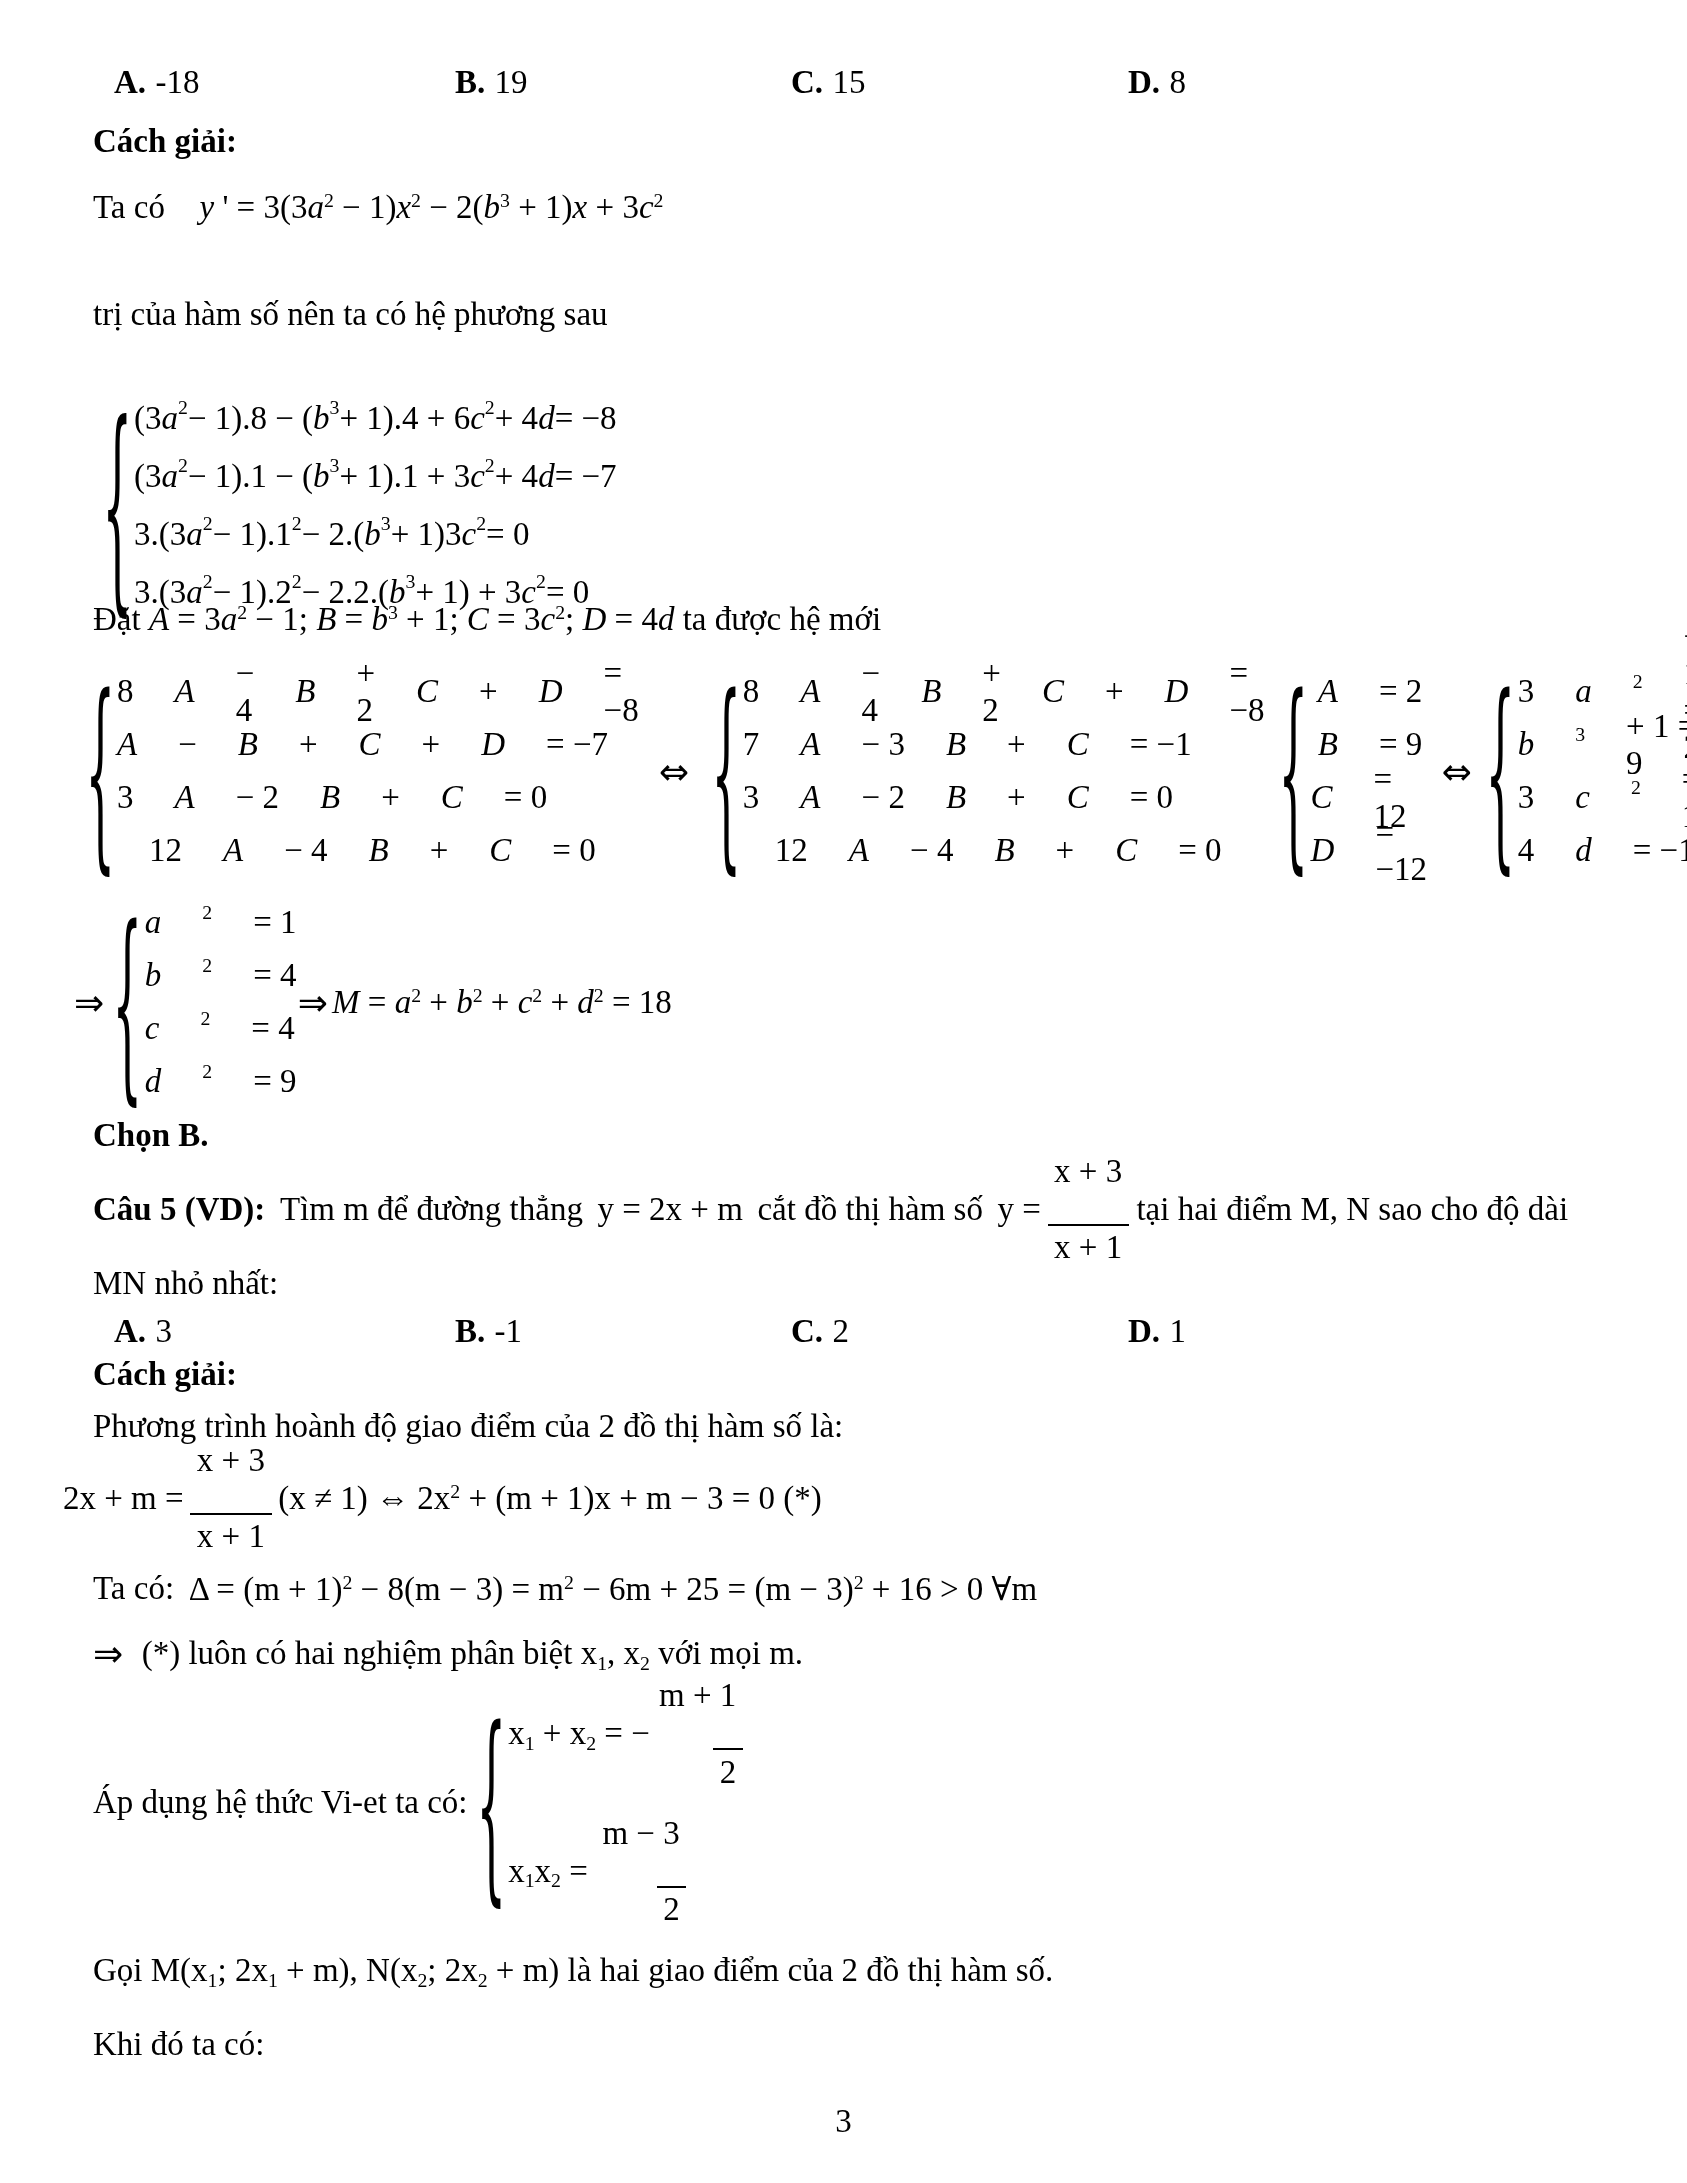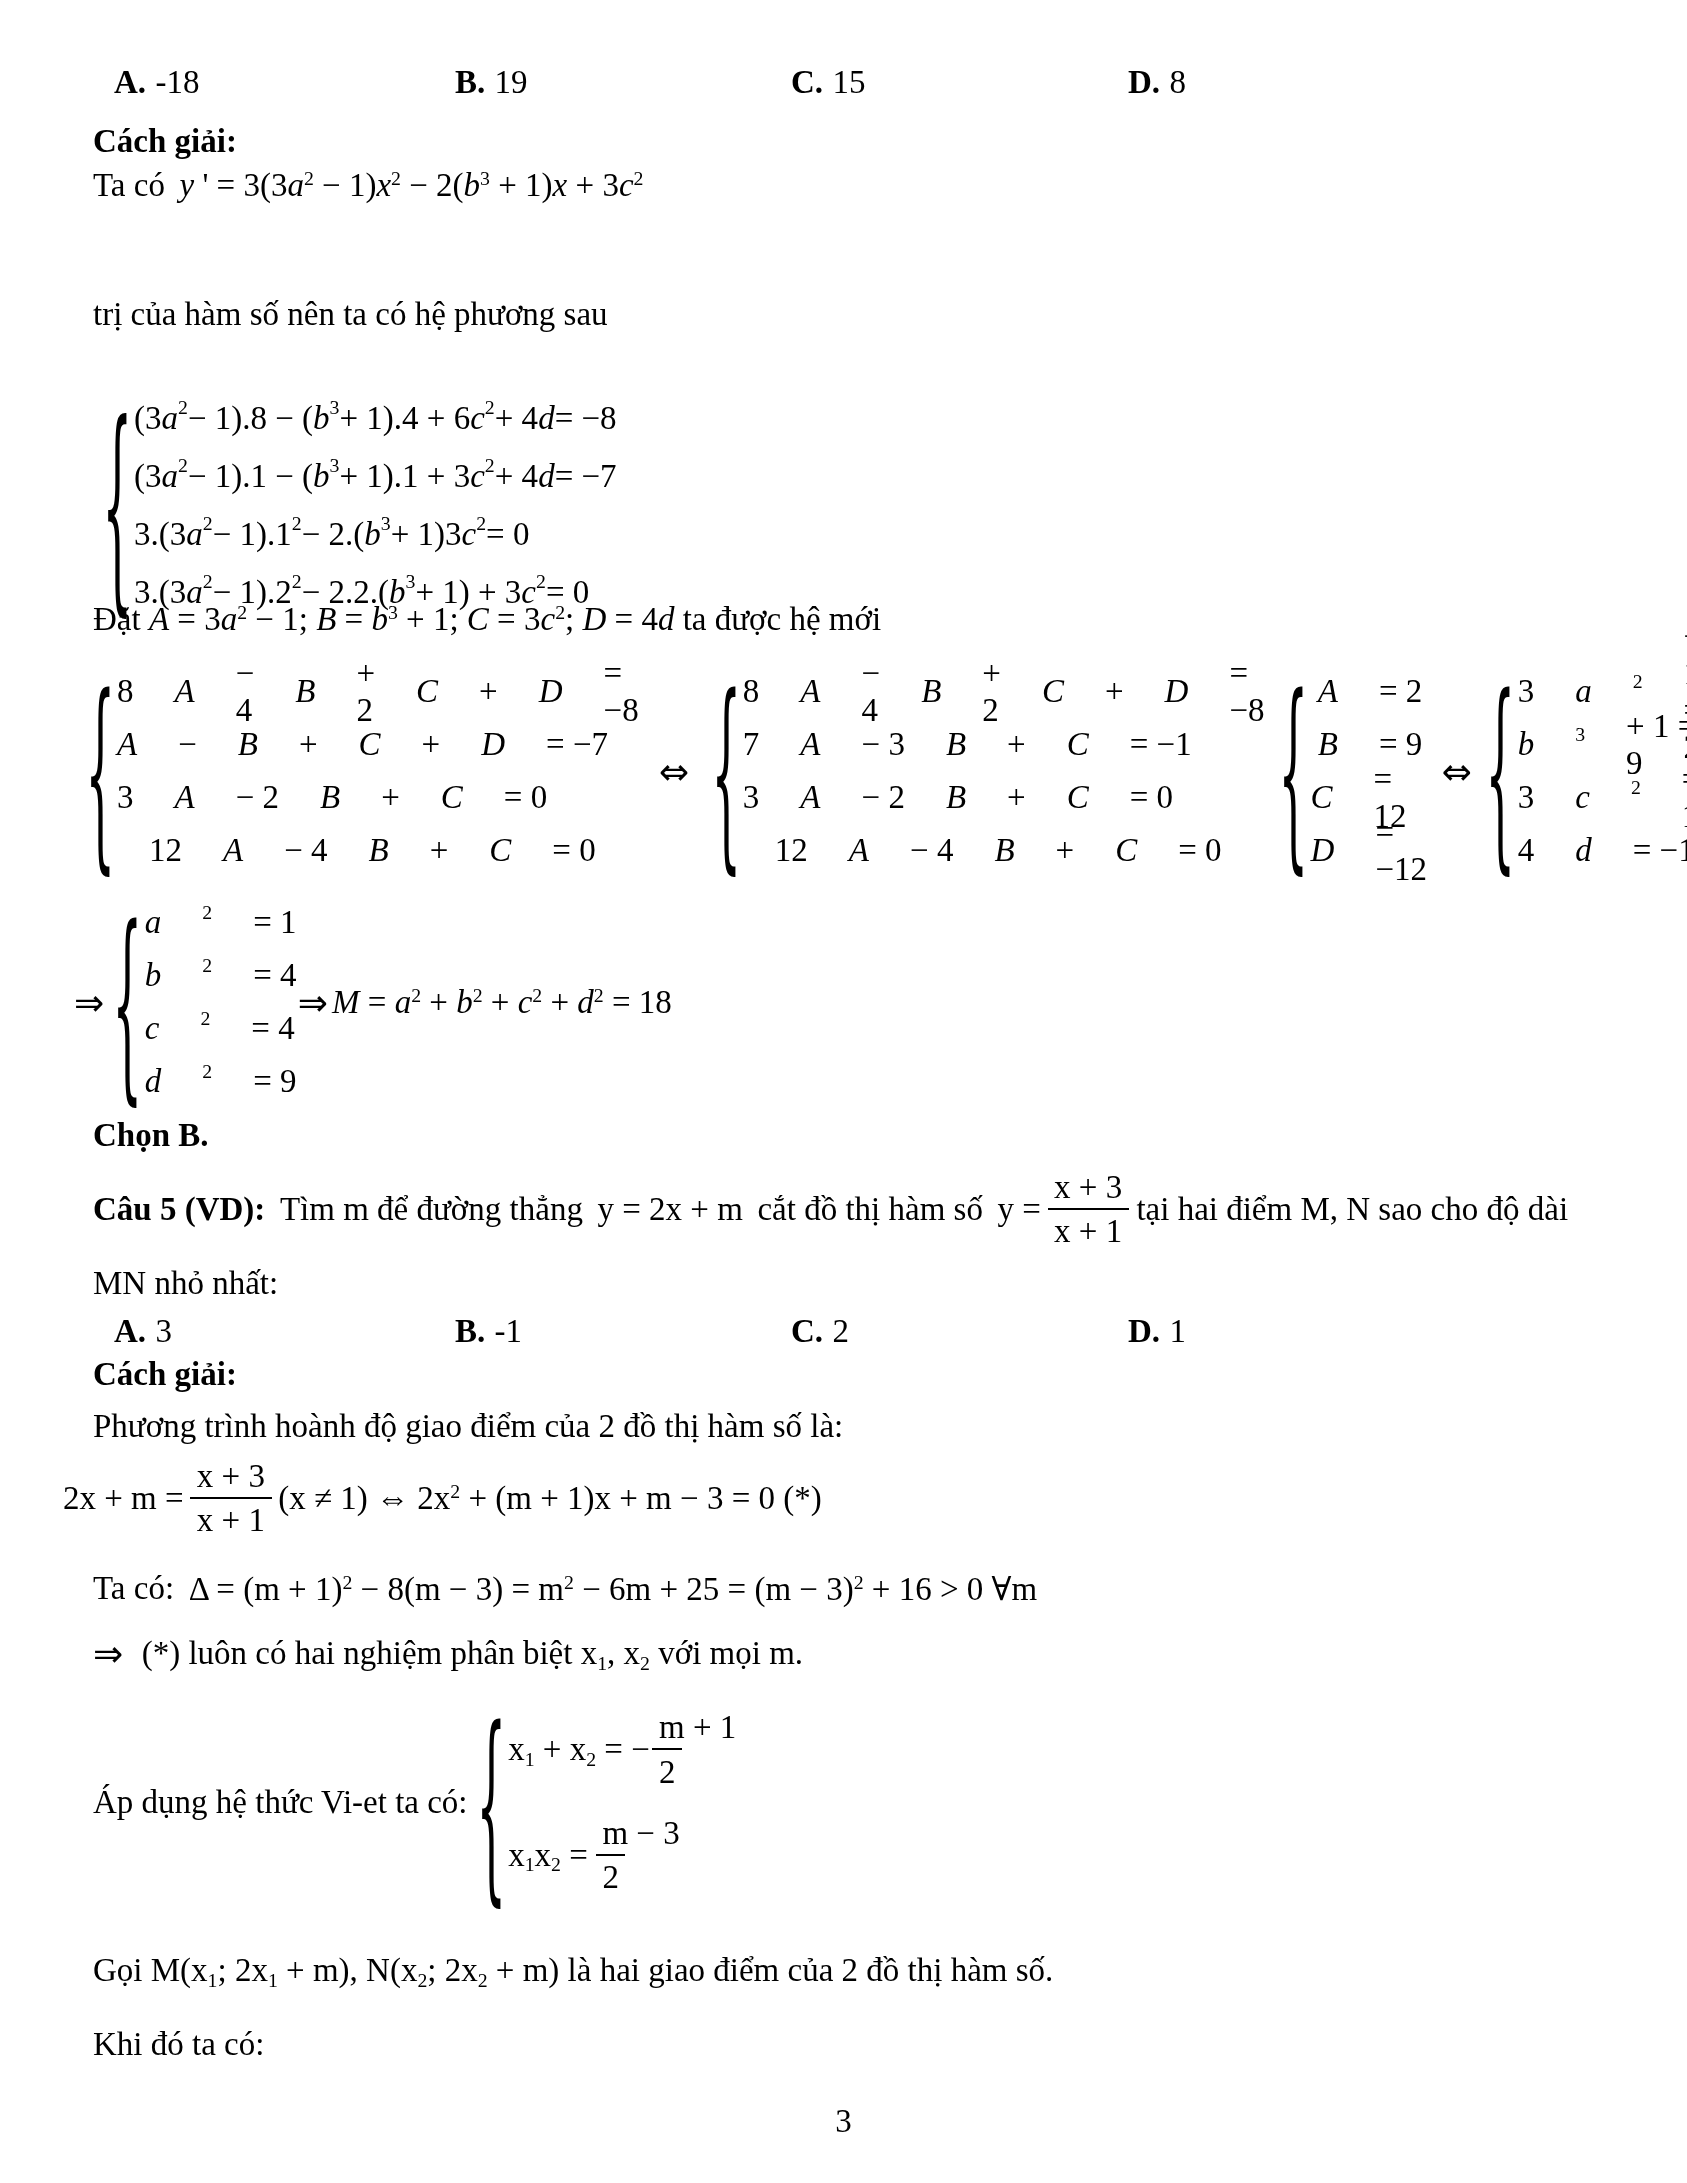--- a/index.html
+++ b/index.html
@@ -16,40 +16,40 @@
   .sys{display:flex;align-items:center;}
   .brace{width:34px;display:flex;align-items:center;justify-content:center;flex:0 0 auto;}
   .brace>span{display:inline-block;font-family:"DejaVu Serif",serif;font-size:86px;line-height:1;
     transform:scale(0.55,var(--sy,2.4));}
   .brace>span::before{content:"{";}
   .col{display:flex;flex-direction:column;}
   .lh88>div{height:58px;display:flex;align-items:center;}
   .lh80>div{height:53px;display:flex;align-items:center;gap:41px;}
   .indent4>div:nth-child(4){padding-left:32px;}
   .ctr>div{justify-content:center;}
-  .frac{display:inline-flex;flex-direction:column;align-items:flex-start;vertical-align:middle;margin:0 6.6px;}
+  .frac{display:inline-flex;flex-direction:column;align-items:flex-end;vertical-align:middle;margin:0 6.6px;gap:32px;}
   .frac .num{padding:0 6.6px 4px 6.6px;line-height:1;}
   .frac .den{border-top:2.6px solid #000;padding:5.3px 6.6px 0 6.6px;line-height:1;}
   .arrow{font-family:"DejaVu Sans",sans-serif;font-size:36px;padding:0 20px;}
   .gap{margin-right:14.6px;}
   .anslabel{font-weight:bold;margin-right:9.3px;}
 </style>
 </head>
 <body>
 
 <div class="page">
 
   <div class="abs" style="top:64px;left:114px;"><span class="anslabel">A.</span><span>-18</span></div>
   <div class="abs" style="top:64px;left:455px;"><span class="anslabel">B.</span><span>19</span></div>
   <div class="abs" style="top:64px;left:791px;"><span class="anslabel">C.</span><span>15</span></div>
   <div class="abs" style="top:64px;left:1128px;"><span class="anslabel">D.</span><span>8</span></div>
 
   <div class="abs b" style="top:123px;left:93px;">Cách giải:</div>
 
-  <div class="abs row" style="top:167px;left:93px;">
+  <div class="abs row" style="top:189px;left:93px;gap:20px;">
     <span class="gap">Ta có</span>
     <span><i>y</i> ' = 3(3<i>a</i><sup>2</sup> − 1)<i>x</i><sup>2</sup> − 2(<i>b</i><sup>3</sup> + 1)<i>x</i> + 3<i>c</i><sup>2</sup></span>
   </div>
 
   <div class="abs" style="top:296px;left:93px;">trị của hàm số nên ta có hệ phương sau</div>
 
   <div class="abs sys" style="top:345px;left:100px;margin-top:44px;">
     <div class="brace" style="--sy:2.6;">
         <span></span>
       </div>

